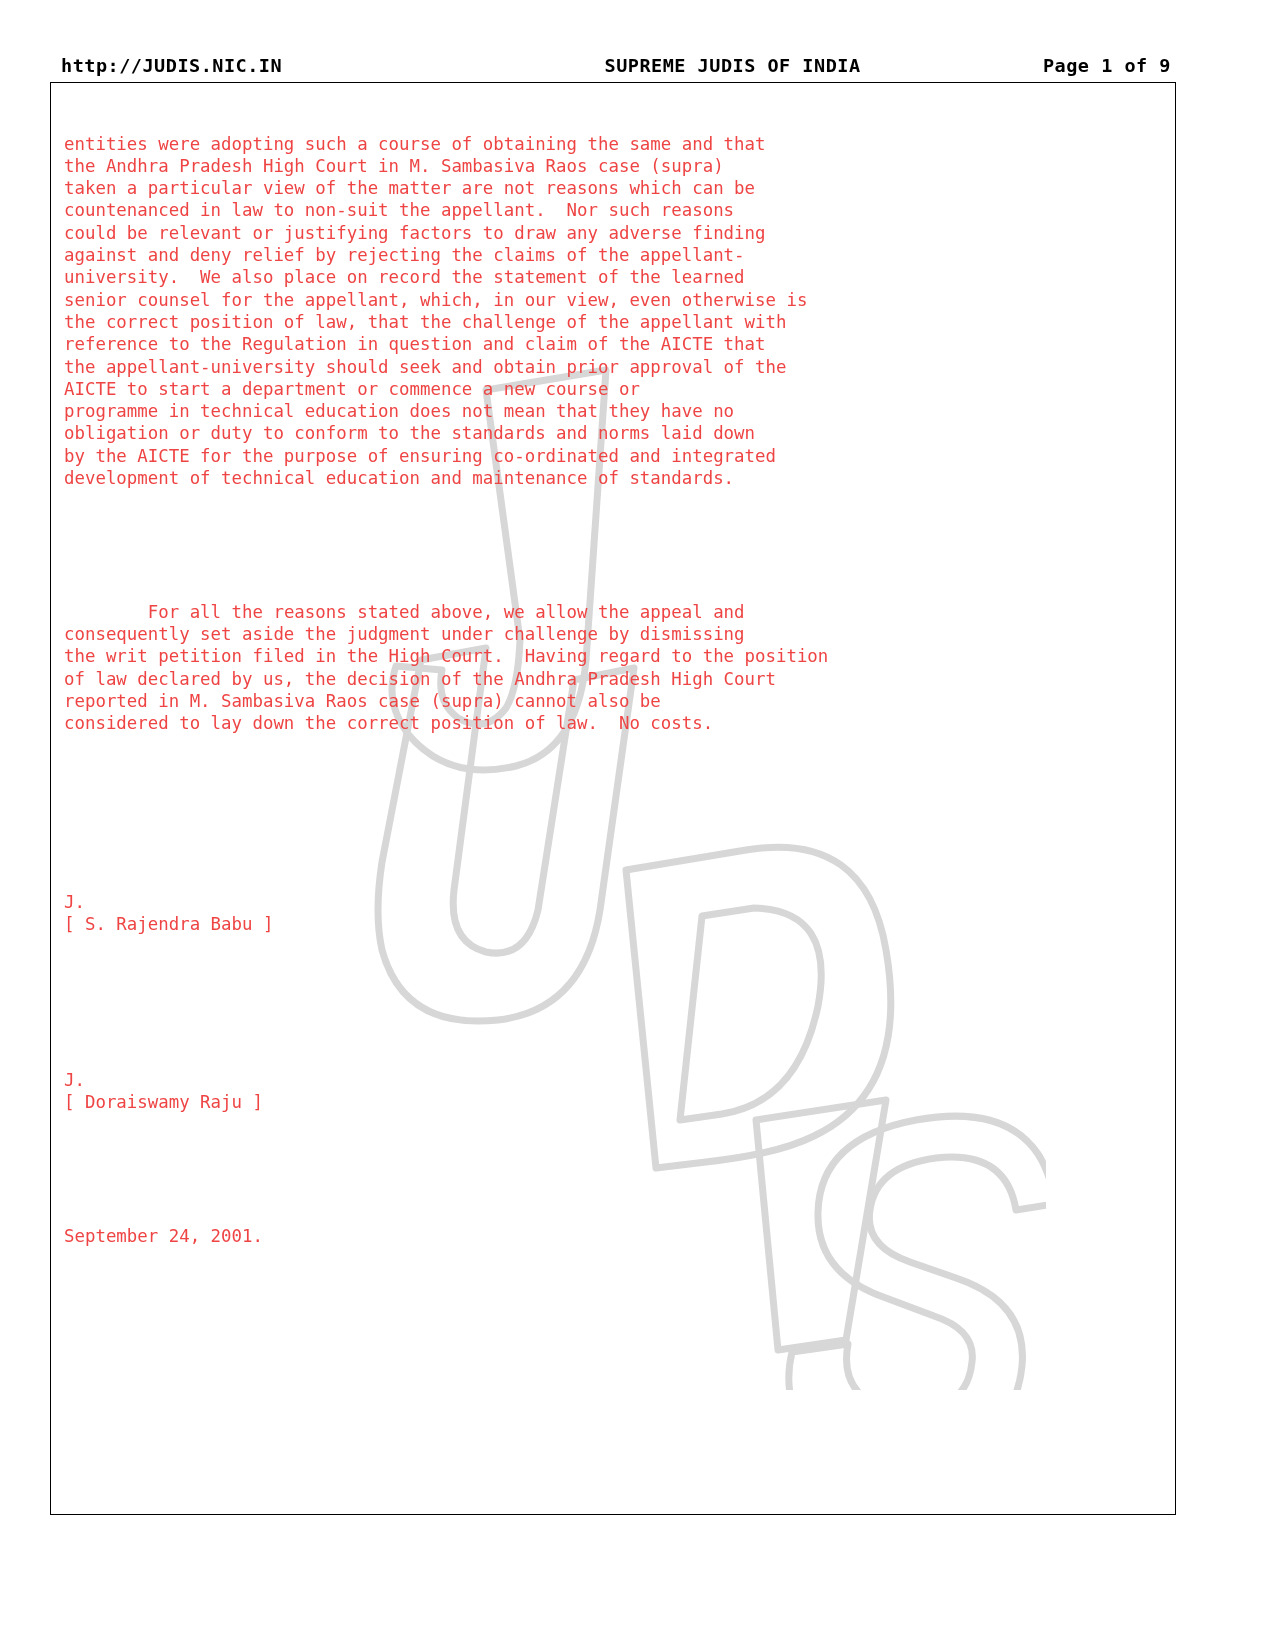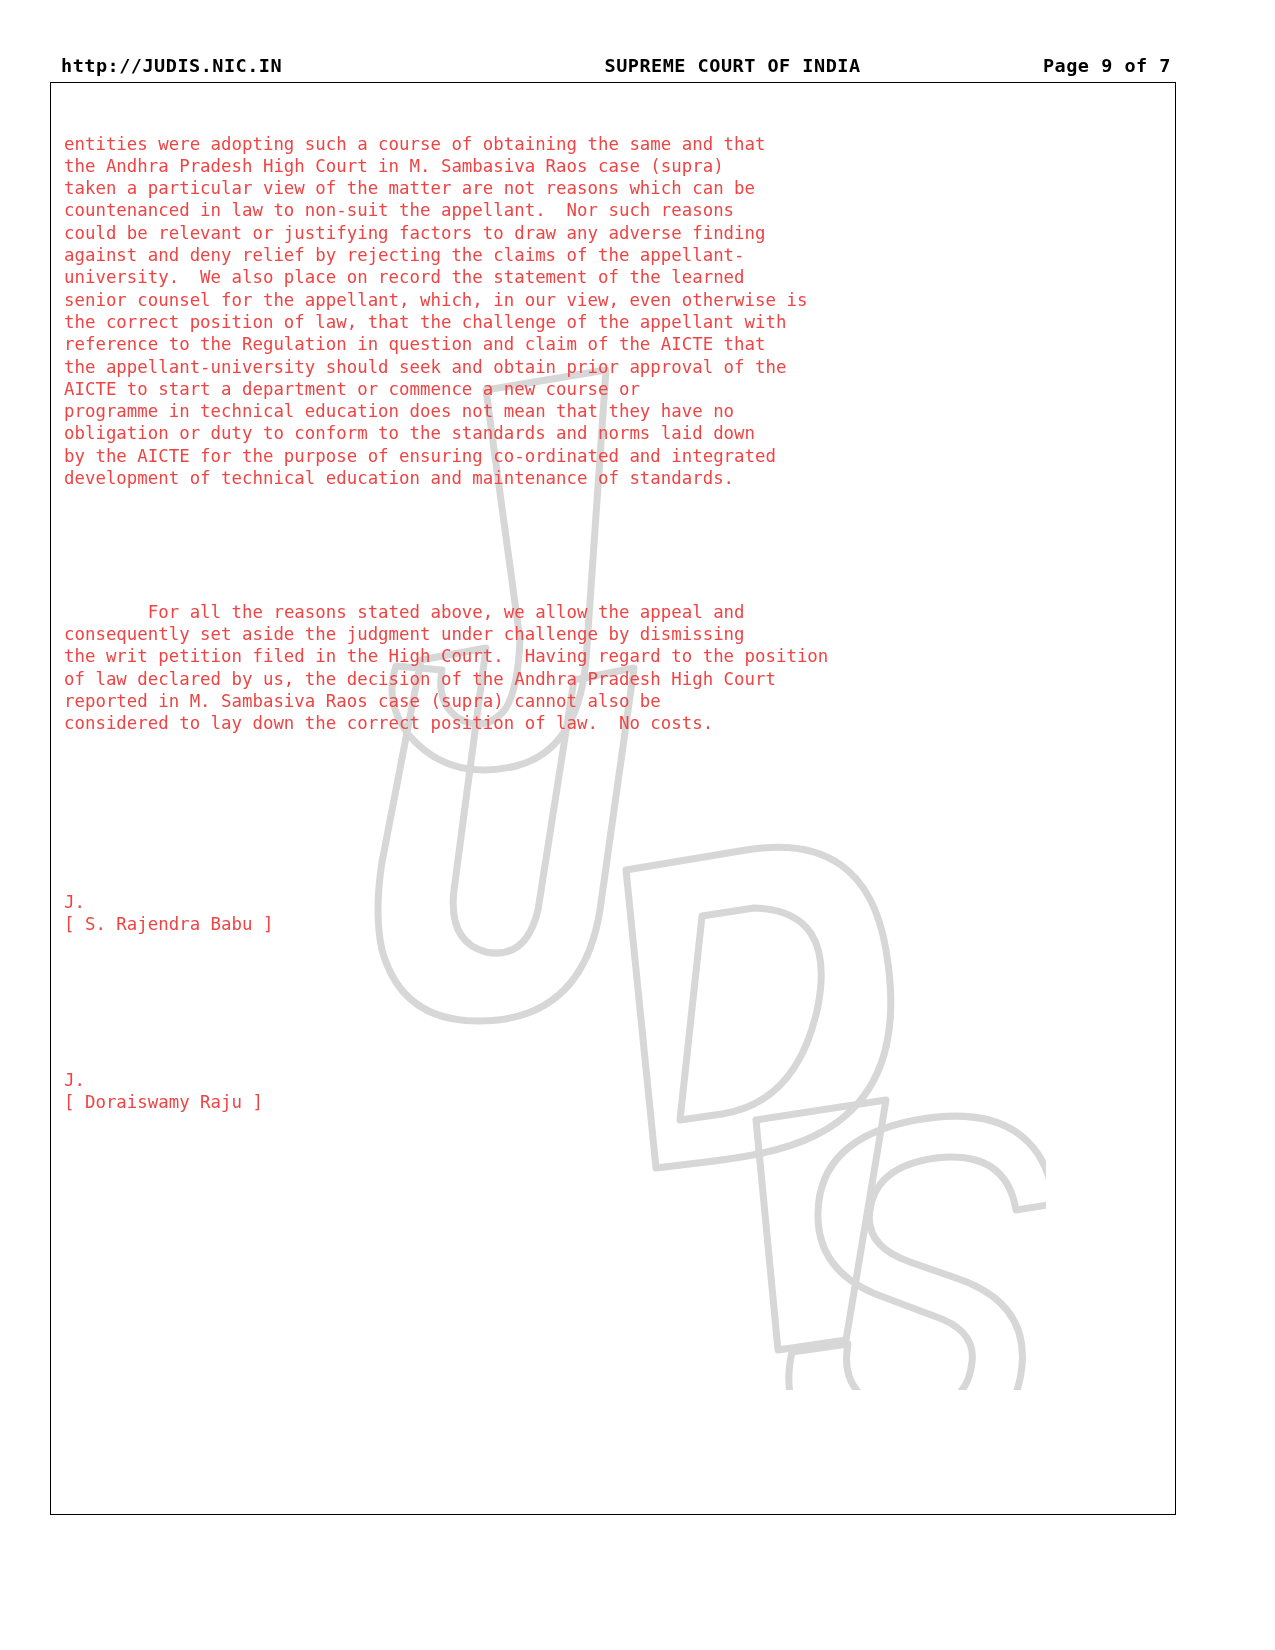--- a/index.html
+++ b/index.html
@@ -87,22 +87,22 @@
   .gap-3 { height: 67px; }
   .sig-block { margin: 0; white-space: pre-wrap; }
 </style>
 </head>
 <body>
 
 <div class="page">
 
   <div class="header">
     <span class="hdr-left">http://JUDIS.NIC.IN</span>
-    <span class="hdr-center">SUPREME COURT OF INDIA</span>
-    <span class="hdr-right">Page 9 of 7</span>
+    <span class="hdr-center">SUPREME JUDIS OF INDIA</span>
+    <span class="hdr-right">Page 1 of 9</span>
   </div>
 
   <div class="doc-frame"></div>
 
   <div class="watermark">
     <svg viewBox="0 0 860 1060" xmlns="http://www.w3.org/2000/svg" aria-hidden="true">
       <g fill="none" stroke="#d7d7d7" stroke-width="7" stroke-linejoin="round" stroke-linecap="round">
 
         <path d="M300 60 L420 40 L400 330 Q392 420 330 436 Q262 452 222 404 Q198 372 210 336 L256 340 Q250 372 272 388 Q300 404 320 378 Q332 358 334 310 Z"></path>
 
@@ -141,15 +141,16 @@
 of law declared by us, the decision of the Andhra Pradesh High Court
 reported in M. Sambasiva Raos case (supra) cannot also be
 considered to lay down the correct position of law.  No costs.</div>
     <div class="gap-3"></div>
     <div class="sig-block">J.
 [ S. Rajendra Babu ]</div>
     <div class="gap-2"></div>
     <div class="sig-block">J.
 [ Doraiswamy Raju ]</div>
     <div class="gap-1"></div>
+    <div class="para">September 24, 2001.</div>
   </div>
 
 </div>
 
 </body></html>

